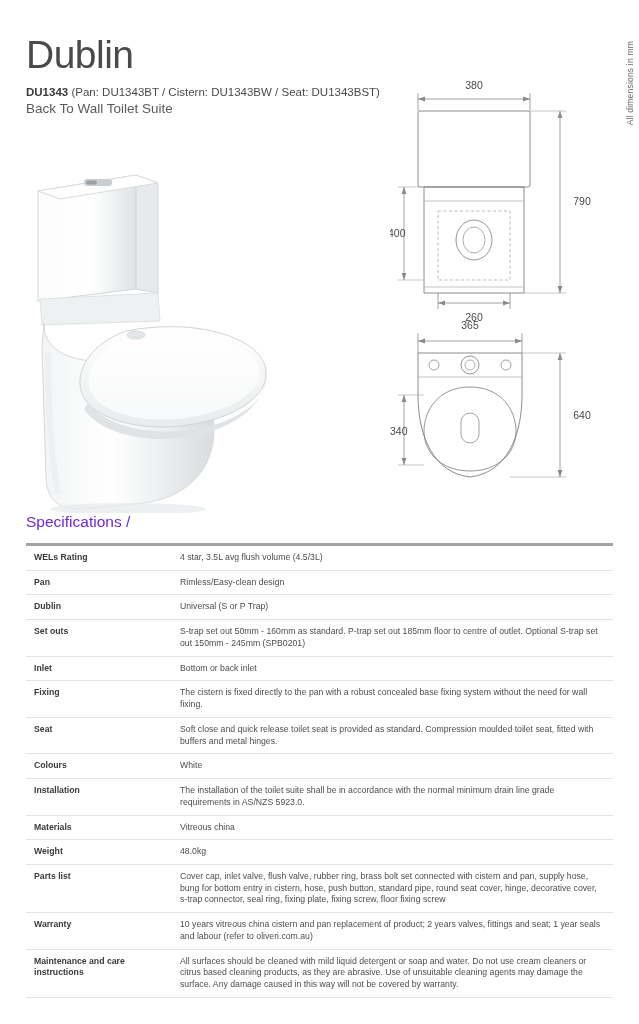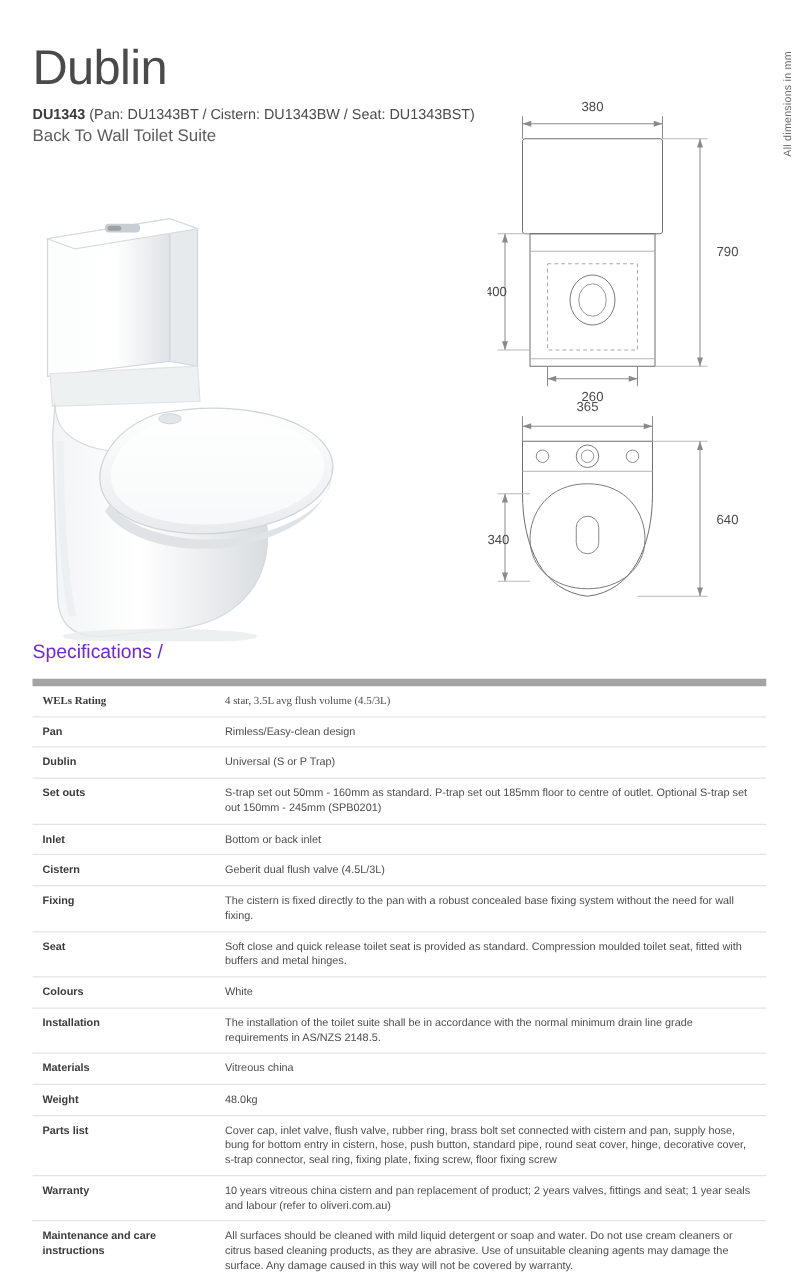--- a/index.html
+++ b/index.html
@@ -98,21 +98,21 @@
     position: absolute;
     left: 26px;
     top: 530px;
     width: 587px;
     border-collapse: collapse;
     font-size: 8.7px;
   }
   .spec-table tr {
     border-bottom: 1px solid #e3e3e3;
   }
-  .spec-table tr:first-child { border-top: 6px solid #a3a3a3; font-family: Liberation Serif, serif; }
+  .spec-table tr:first-child { border-top: 3px solid #a3a3a3; }
   .spec-table td {
     padding: 6px 4px 6px 0;
     vertical-align: top;
     line-height: 1.35;
   }
   .spec-table td.label {
     width: 142px;
     font-weight: bold;
     color: #3a3a3a;
     padding-left: 8px;
@@ -292,38 +292,34 @@
       </tr>
       <tr>
         <td class="label">Set outs</td>
         <td class="value">S-trap set out 50mm - 160mm as standard. P-trap set out 185mm floor to centre of outlet. Optional S-trap set out 150mm - 245mm (SPB0201)</td>
       </tr>
       <tr>
         <td class="label">Inlet</td>
         <td class="value">Bottom or back inlet</td>
       </tr>
       <tr>
-        <td class="label">Cistern</td>
-        <td class="value">Geberit dual flush valve (4.5L/3L)</td>
-      </tr>
-      <tr>
         <td class="label">Fixing</td>
         <td class="value">The cistern is fixed directly to the pan with a robust concealed base fixing system without the need for wall fixing.</td>
       </tr>
       <tr>
         <td class="label">Seat</td>
         <td class="value">Soft close and quick release toilet seat is provided as standard. Compression moulded toilet seat, fitted with buffers and metal hinges.</td>
       </tr>
       <tr>
         <td class="label">Colours</td>
         <td class="value">White</td>
       </tr>
       <tr>
         <td class="label">Installation</td>
-        <td class="value">The installation of the toilet suite shall be in accordance with the normal minimum drain line grade requirements in AS/NZS 2148.5.</td>
+        <td class="value">The installation of the toilet suite shall be in accordance with the normal minimum drain line grade requirements in AS/NZS 5923.0.</td>
       </tr>
       <tr>
         <td class="label">Materials</td>
         <td class="value">Vitreous china</td>
       </tr>
       <tr>
         <td class="label">Weight</td>
         <td class="value">48.0kg</td>
       </tr>
       <tr>

